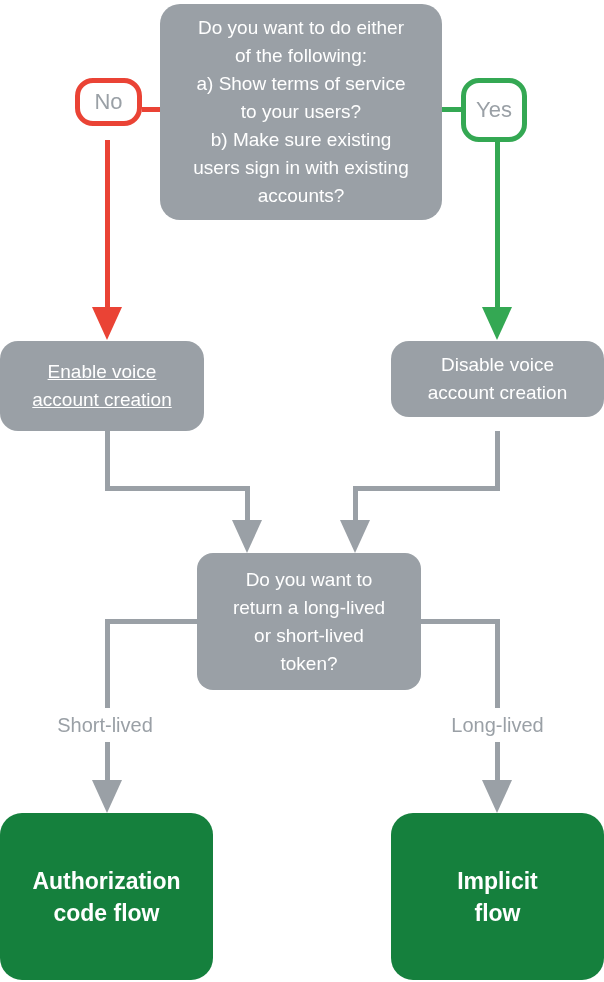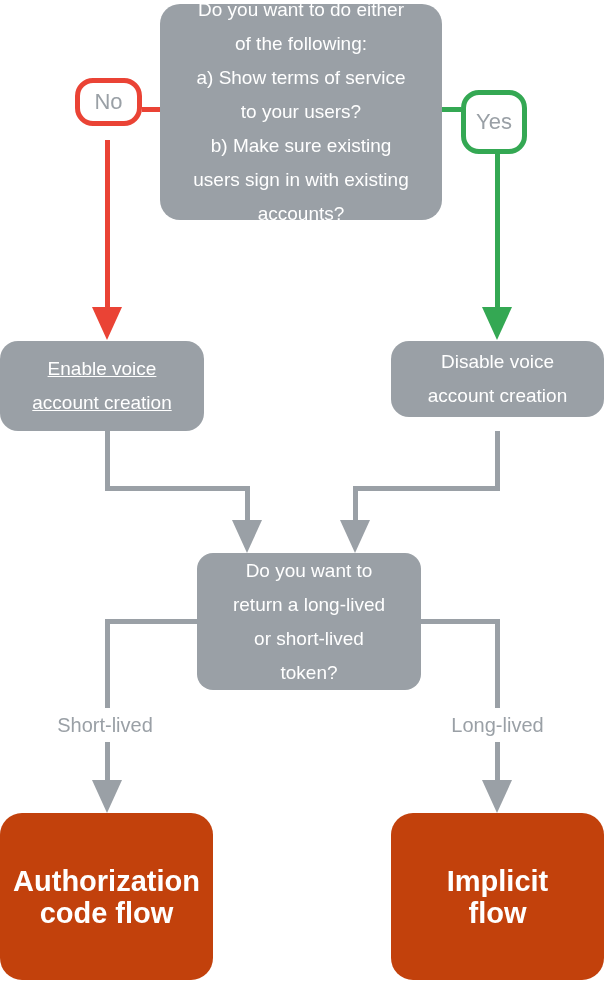--- a/index.html
+++ b/index.html
@@ -22,28 +22,28 @@
     justify-content: center;
     text-align: center;
     white-space: pre-line;
     box-sizing: border-box;
   }
   .gray-box {
     background: #9AA0A6;
     color: #ffffff;
     border-radius: 18px;
     font-size: 19px;
-    line-height: 34px;
+    line-height: 28px;
     font-weight: 400;
   }
   .blue-box {
-    background: #c2410c;
+    background: #15803d;
     color: #ffffff;
     border-radius: 22px;
-    font-size: 29px;
+    font-size: 23px;
     line-height: 32px;
     font-weight: 700;
     z-index: 2;
   }
   .badge {
     position: absolute;
     display: flex;
     align-items: center;
     justify-content: center;
     background: #ffffff;
@@ -83,21 +83,21 @@
     color: #9AA0A6;
     font-size: 20px;
     font-weight: 500;
     z-index: 2;
     text-align: center;
   }
 
   
   #top-question   { left: 160px; top: 4px;   width: 282px; height: 216px; border-radius: 20px; }
   #no-badge       { left: 75px;  top: 78px;  width: 67px;  height: 48px; }
-  #yes-badge      { left: 461px; top: 90px;  width: 66px;  height: 64px; }
+  #yes-badge      { left: 461px; top: 78px;  width: 66px;  height: 64px; }
 
   #red-h          { left: 142px; top: 107px; width: 18px;  height: 5px; }
   #red-v          { left: 105px; top: 140px; width: 5px;   height: 168px; }
   #red-arrow      { left: 92px;  top: 307px; }
 
   #green-h        { left: 442px; top: 107px; width: 19px;  height: 5px; }
   #green-v        { left: 495px; top: 140px; width: 5px;   height: 168px; }
   #green-arrow    { left: 482px; top: 307px; }
 
   #enable-box     { left: 0px;   top: 341px; width: 204px; height: 90px; text-decoration: underline; }

